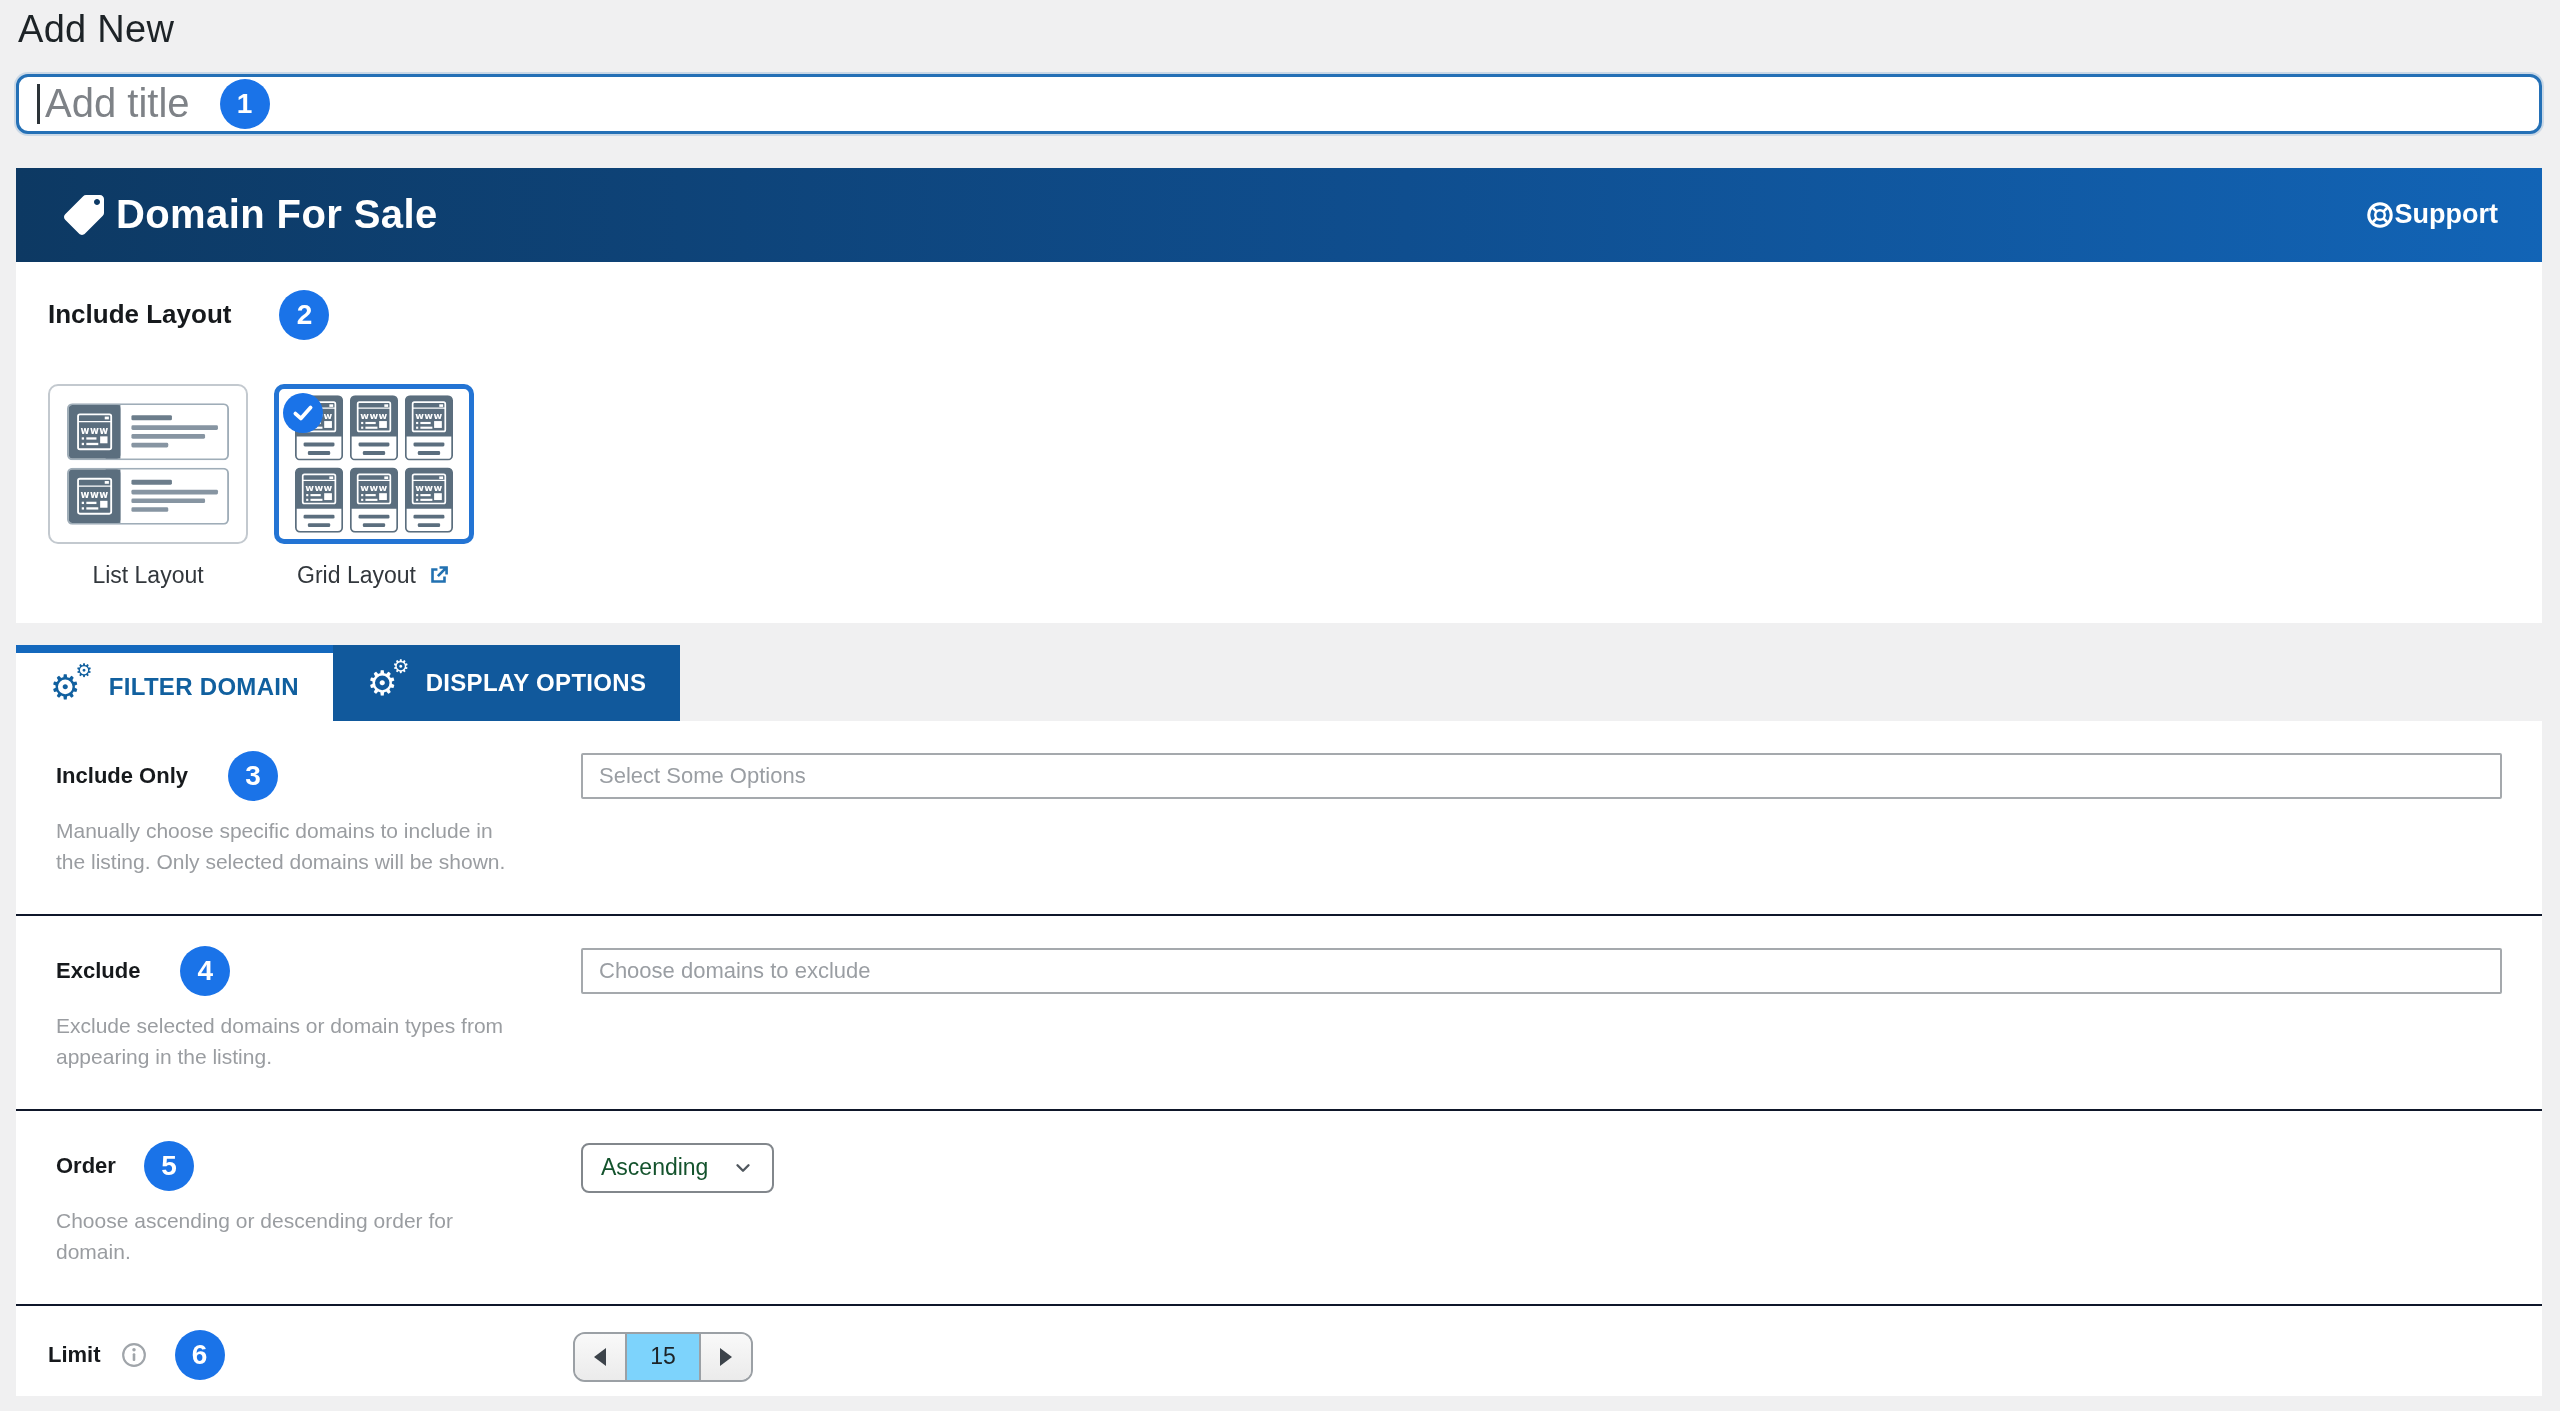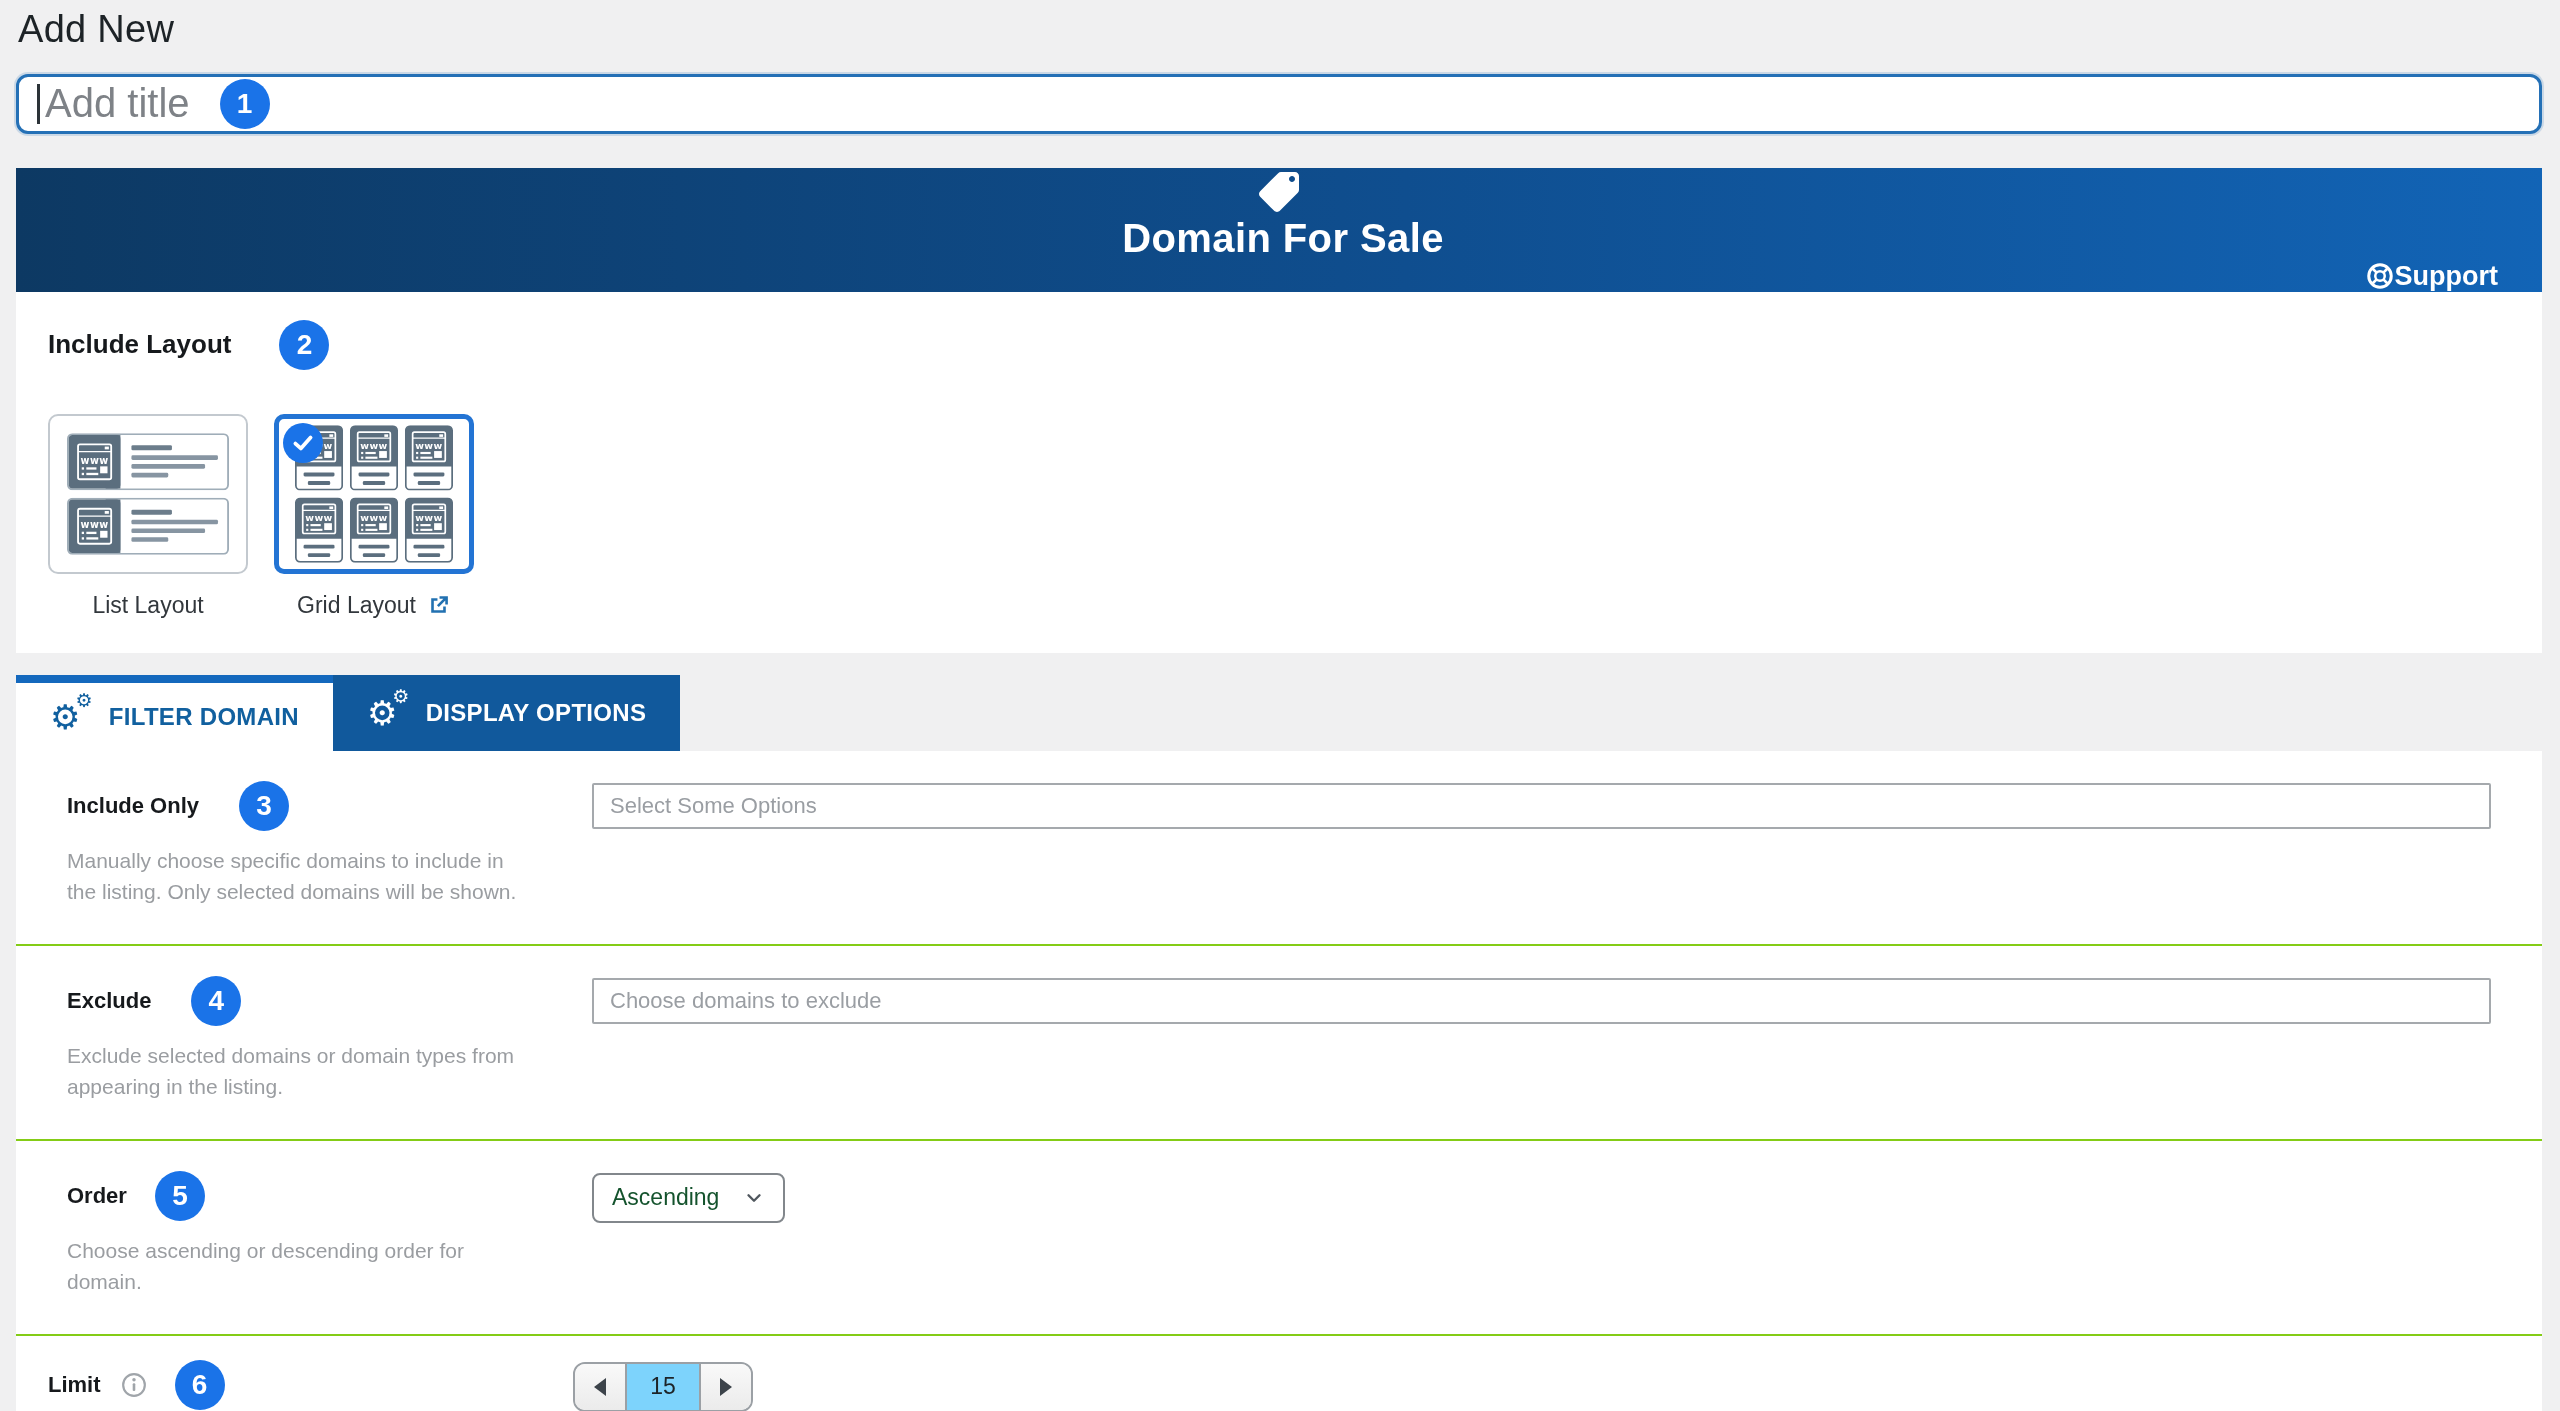--- a/index.html
+++ b/index.html
@@ -35,23 +35,23 @@
     min-width:50px; height:50px; border-radius:50%;
     background:#1a73e8; color:#fff;
     font-size:28px; font-weight:700;
     display:inline-flex; align-items:center; justify-content:center;
     flex:none;
   }
   .title-input .badge { margin-left:30px; width:50px; }
 
   
   .banner {
-    margin:34px 18px 0 16px; height:124px;
+    margin:34px 18px 0 16px; height:94px;
     background:linear-gradient(90deg,#0d3963 0%,#0f4e8f 55%,#1264b6 100%);
-    display:flex; align-items:center; padding:0 44px;flex-direction:column;
+    display:flex; align-items:center; padding:0 44px;
   }
   .banner-title { color:#fff; font-size:40px; font-weight:700; letter-spacing:.4px; margin-left:8px; }
   .tag-icon { width:48px; height:48px; flex:none; }
   .support {
     margin-left:auto; display:flex; align-items:center; 
     color:#fff; font-size:27px; font-weight:700; cursor:pointer;
   }
 
   
   .panel { background:#fff; margin:0 18px 0 16px; }
@@ -87,21 +87,21 @@
     font-size:24px; font-weight:700; letter-spacing:.3px; cursor:pointer;
   }
   .tab.active { background:#fff; color:#11609f; border-top:8px solid #1468bd; }
   .tab.inactive { background:#11599c; color:#fff; }
   .gear { position:relative; font-family:"DejaVu Sans", sans-serif; line-height:1; margin-right:10px; }
   .g-big { font-size:34px; }
   .g-sm { font-size:19px; position:absolute; top:-9px; right:-12px; }
 
   
   .fields-panel { padding:0; }
-  .frow { display:flex; padding:30px 51px 36px; border-bottom:2px solid #84cc16; }
+  .frow { display:flex; padding:30px 40px 36px; border-bottom:2px solid #0f172a; }
   .frow.last { border-bottom:none; padding:24px 32px 14px; }
   .fleft { width:525px; flex:none; }
   .flabel { display:flex; align-items:center; }
   .fname { font-size:22px; font-weight:700; color:#16191c; }
   .flabel .badge { margin-left:40px; }
   .flabel .badge.tight { margin-left:28px; }
   .fdesc {
     margin-top:14px; font-size:21px; line-height:1.5;
     color:#9a9da1; max-width:460px;
   }

